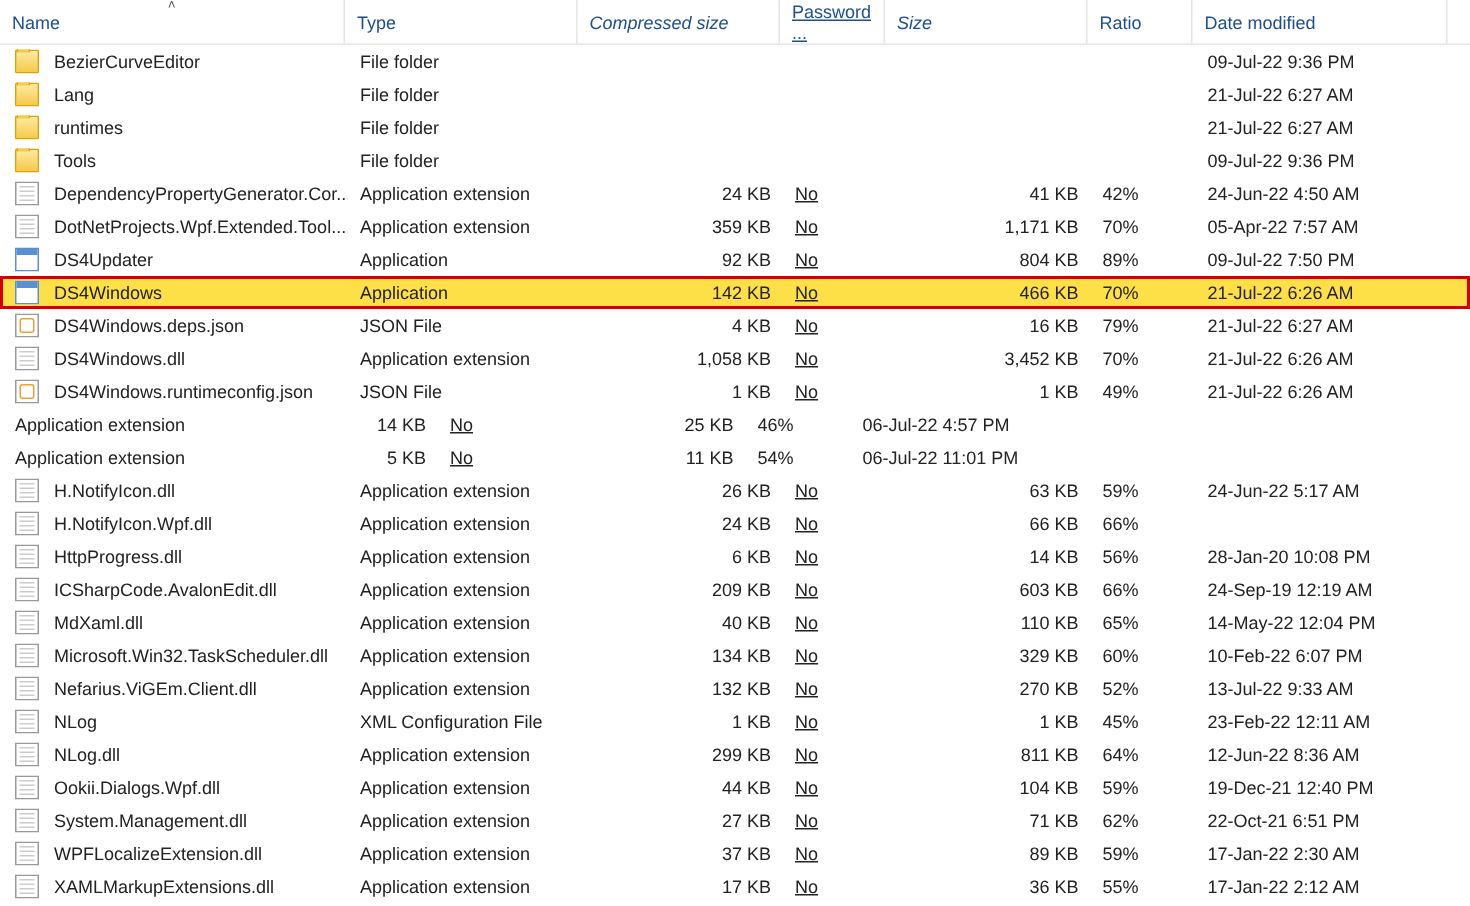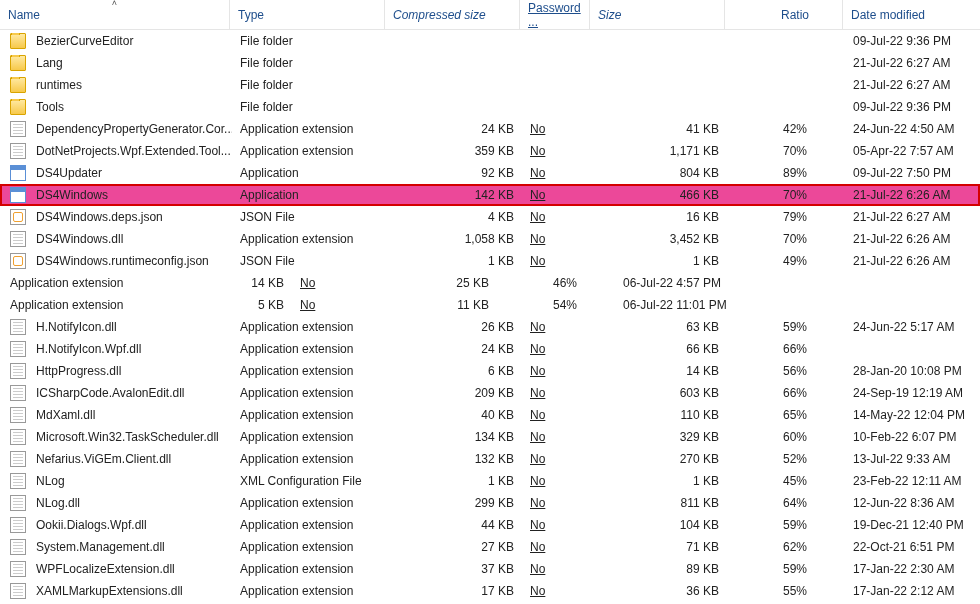--- a/index.html
+++ b/index.html
@@ -39,34 +39,34 @@
   .rows { }
   .row {
     display: flex;
     height: 22px;
     align-items: center;
     color: #222;
     border: 2px solid transparent;
   }
   .row.highlighted {
     border: 2px solid #d40000;
-    background: #ec4899;
+    background: #fde047;
   }
   .row .cell {
     padding: 0 8px;
     overflow: hidden;
     white-space: nowrap;
     text-overflow: ellipsis;
   }
   .col-name { width: 230px; flex-shrink:0; }
   .col-type { width: 155px; flex-shrink:0; }
   .col-csize { width: 135px; flex-shrink:0; text-align: right; }
   .col-pw { width: 70px; flex-shrink:0;text-decoration:underline; }
   .col-size { width: 135px; flex-shrink:0; text-align: right; }
-  .col-ratio { width: 70px; flex-shrink:0;margin-left:48px; }
+  .col-ratio { width: 70px; flex-shrink:0; }
   .col-date { width: 170px; flex-shrink:0; }
 
   .header .col-csize, .header .col-size { text-align: right; font-style: italic; }
 
   .name-cell {
     display: flex;
     align-items: center;
     gap: 10px;
     text-align: right;
   }

